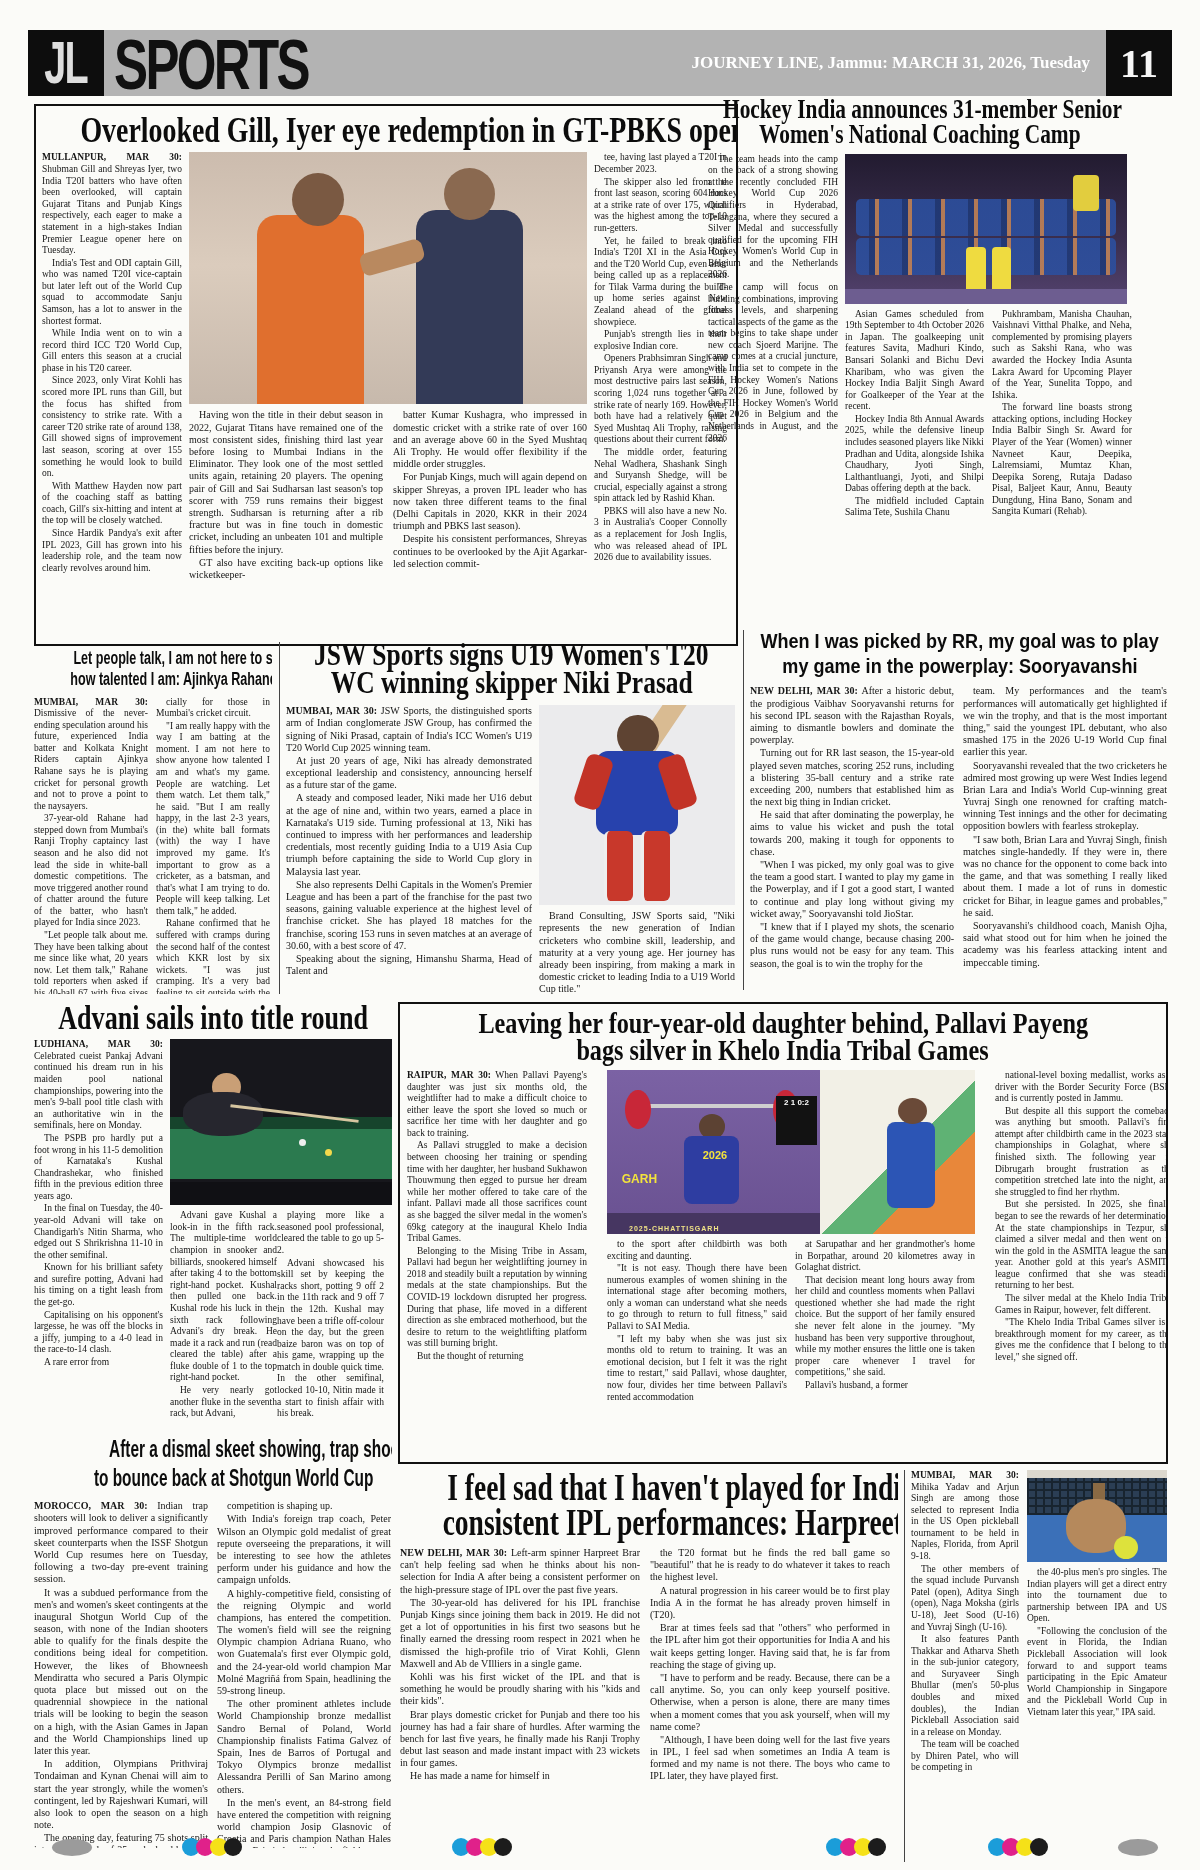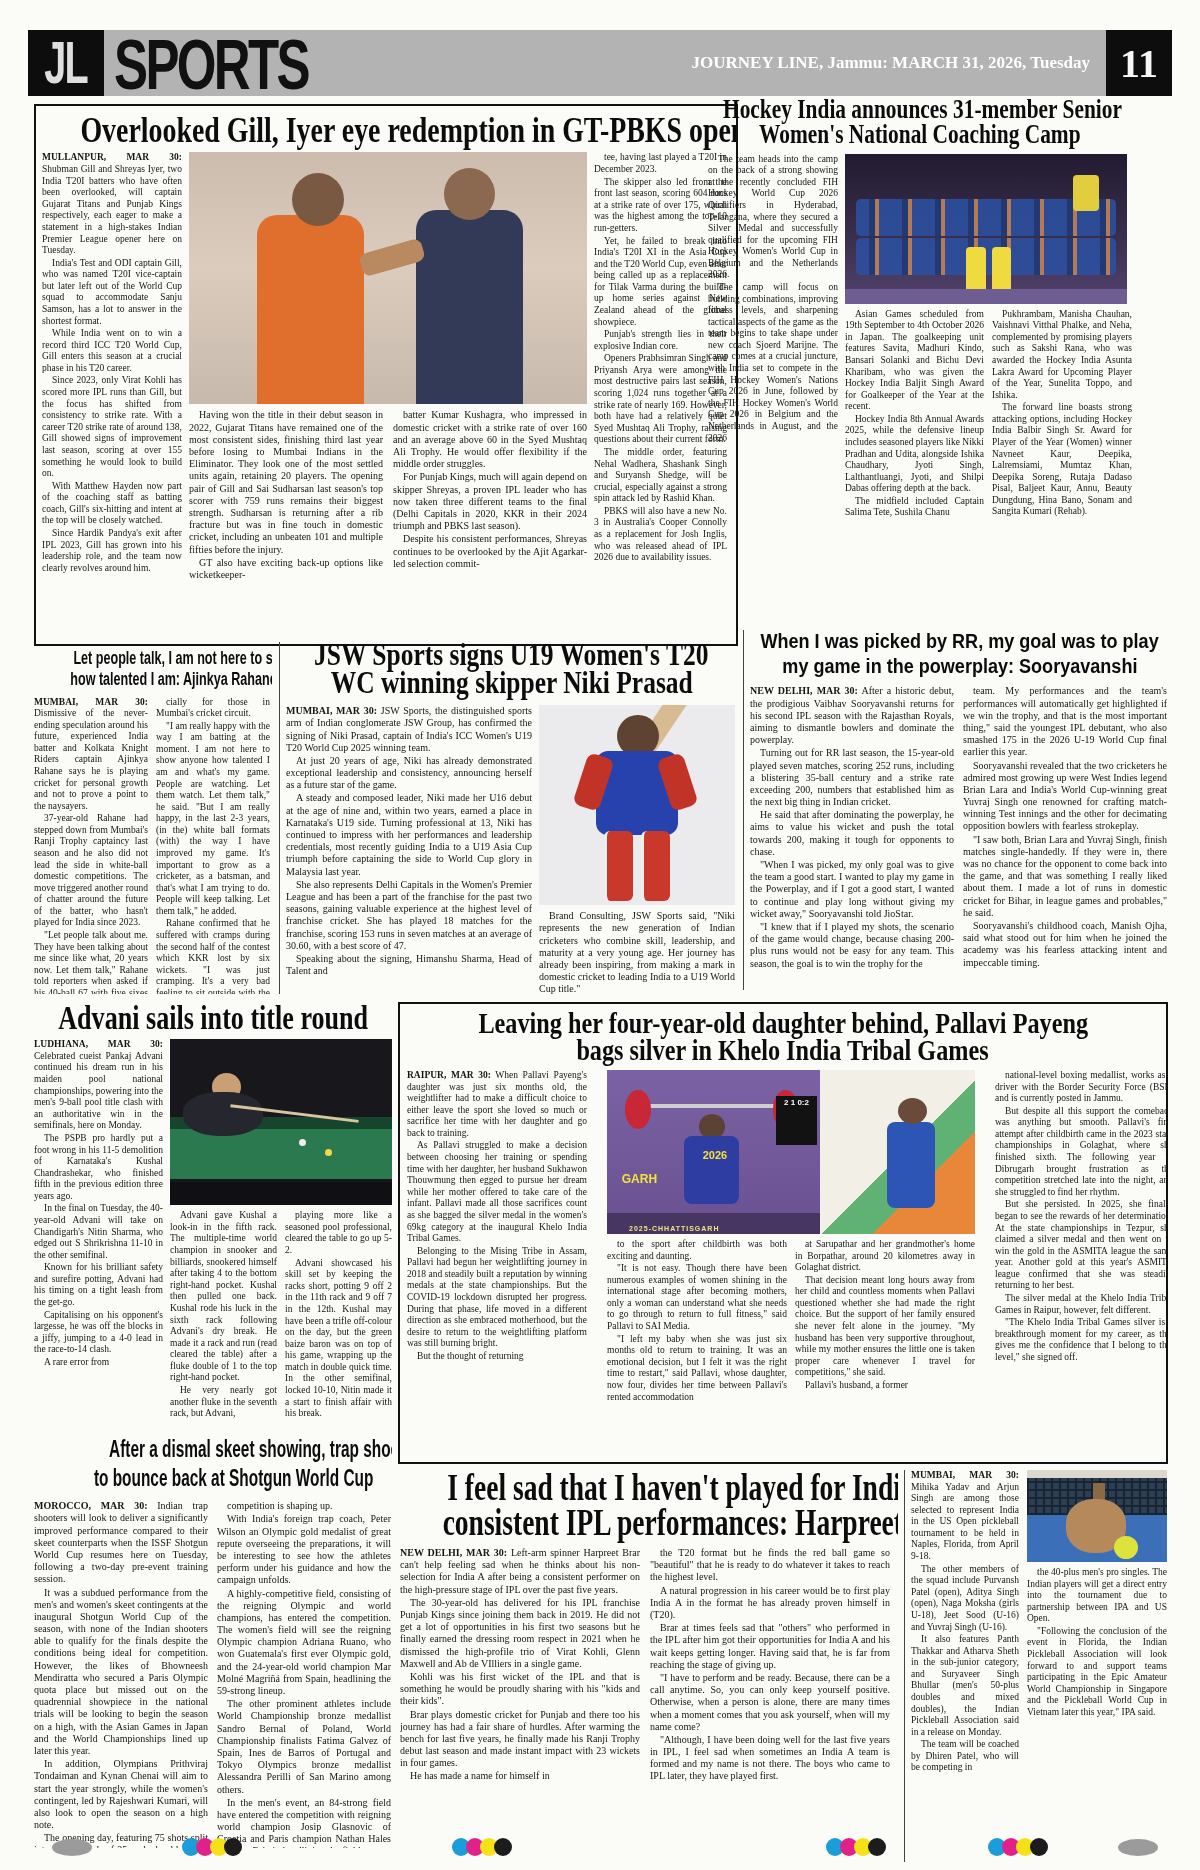--- a/index.html
+++ b/index.html
@@ -326,21 +326,21 @@
         <div class="ph ad">
           <i class="rail"></i>
             <i class="cloth"></i>
             <i class="b1"></i>
             <i class="b2"></i>
             <i class="head"></i>
             <i class="body"></i>
             <i class="cue"></i>
             <i class="legs"></i>
         </div>
-        <div class="body" style="gap:8px">
+        <div class="body" style="gap:0">
           <div class="col" style="width:107px">
               <div>
                 <p>Advani gave Kushal a look-in in the fifth rack. The multiple-time world champion in snooker and billiards, snookered himself after taking 4 to the bottom right-hand pocket. Kushal then pulled one back. Kushal rode his luck in the sixth rack following Advani's dry break. He made it a rack and run (read cleared the table) after a fluke double of 1 to the top right-hand pocket.</p>
                 <p>He very nearly got another fluke in the seventh rack, but Advani,</p>
               </div>
             </div>
           <div class="col" style="width:107px">
               <div>
                 <p>playing more like a seasoned pool professional, cleared the table to go up 5-2.</p>
                 <p>Advani showcased his skill set by keeping the racks short, potting 9 off 2 in the 11th rack and 9 off 7 in the 12th. Kushal may have been a trifle off-colour on the day, but the green baize baron was on top of his game, wrapping up the match in double quick time. In the other semifinal, locked 10-10, Nitin made it a start to finish affair with his break.</p>

